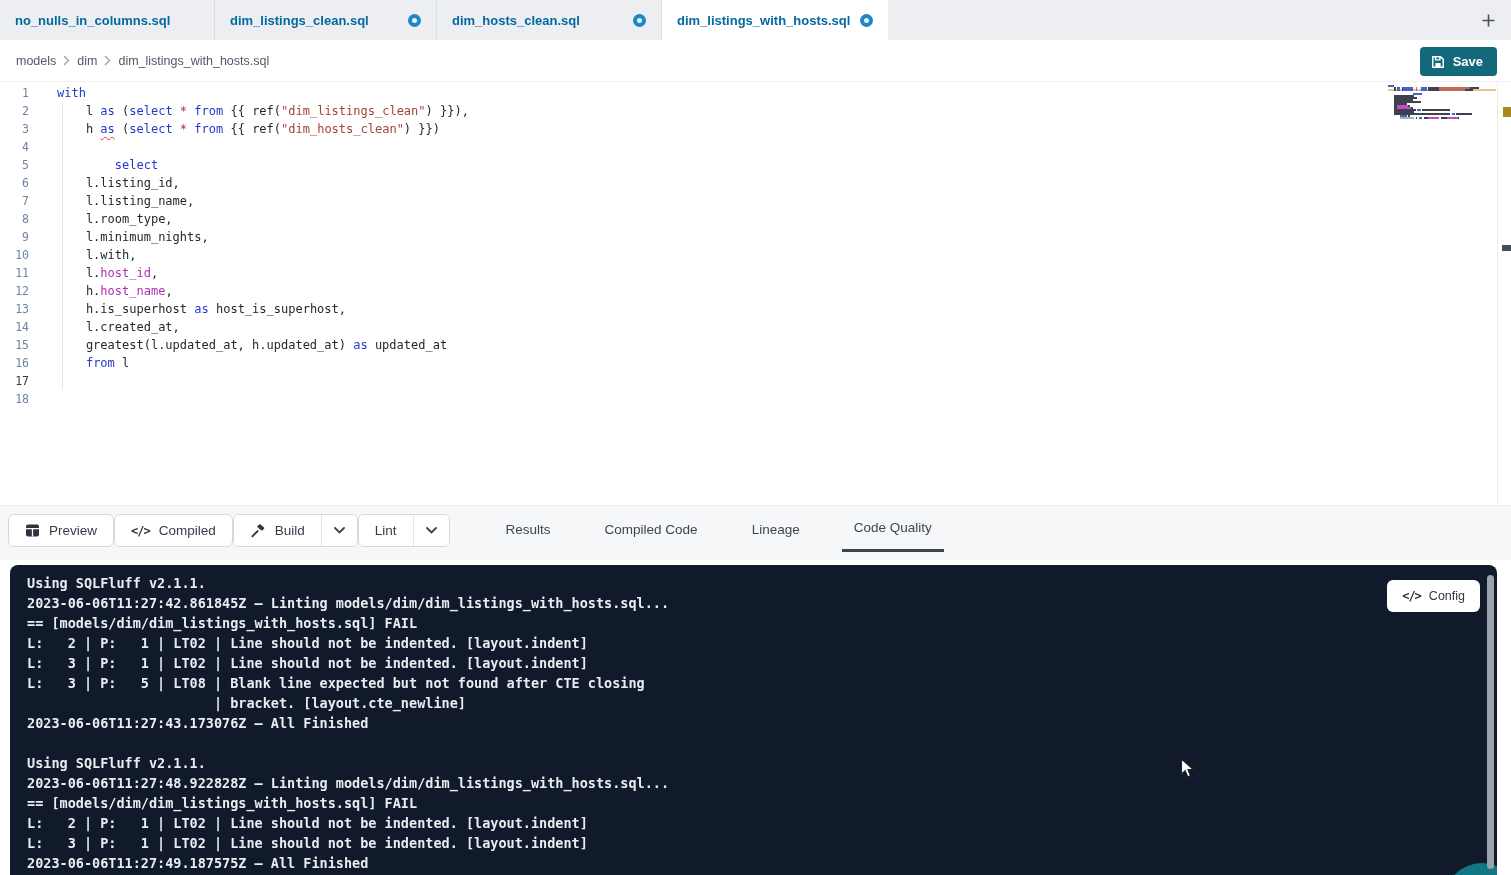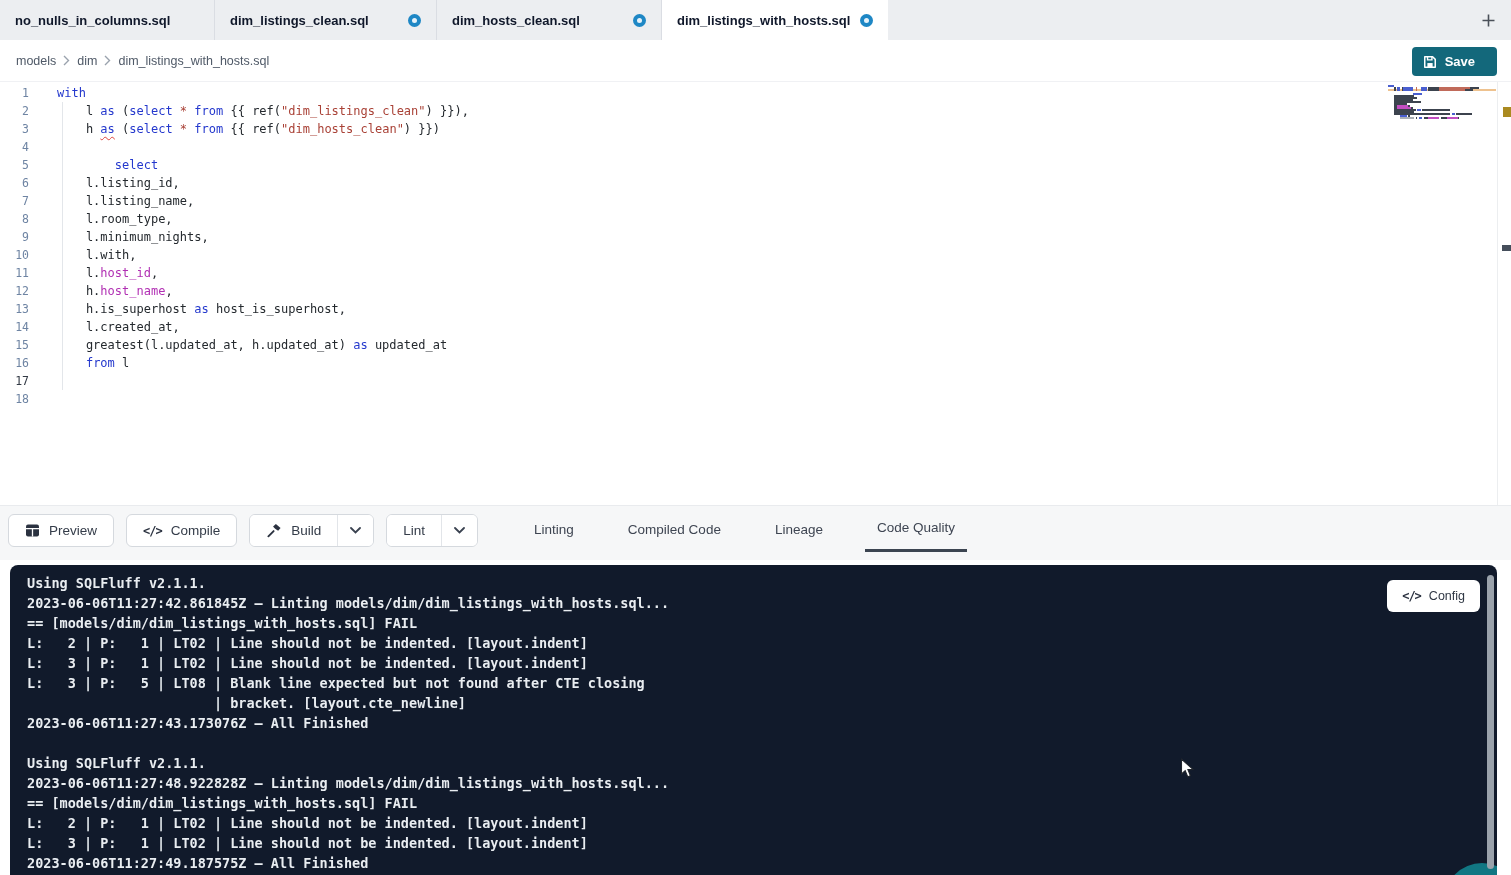--- a/index.html
+++ b/index.html
@@ -9,31 +9,31 @@
 
   
   .tabbar { position:absolute; left:0; top:0; width:1511px; height:40px; background:#eceef1; display:flex; }
   .tab { height:40px; display:flex; align-items:center; justify-content:space-between; padding:0 15px;
          border-right:1px solid #dadde3; background:#eceef1; cursor:pointer; }
   .tab:nth-of-type(1){ width:215px; }
   .tab:nth-of-type(2){ width:222px; }
   .tab:nth-of-type(3){ width:225px; }
   .tab:nth-of-type(4){ width:226px; border-right:none; }
   .tab.active { background:#fff; }
-  .tab-label { font-size:13px; font-weight:600; color:#0f172a; white-space:nowrap; }
+  .tab-label { font-size:13px; font-weight:600; color:#0369a1; white-space:nowrap; }
   .badge { width:13px; height:13px; border-radius:50%; background:#1e87c5; position:relative; flex:0 0 13px; margin-left:10px; }
   .badge::after { content:""; position:absolute; left:4px; top:4px; width:5px; height:5px; border-radius:50%; background:#e6f2fa; }
   .tab-plus { position:absolute; right:6px; top:0; width:34px; height:40px; display:flex; align-items:center; justify-content:center; cursor:pointer; }
 
   
   .crumbbar { position:absolute; left:0; top:40px; width:1511px; height:42px; background:#fff; border-bottom:1px solid #f0f1f4;
               display:flex; align-items:center; padding:0 14px 0 16px; }
   .crumb { font-size:12.5px; color:#4f5967; cursor:pointer; }
   .crumb-sep { margin:0 7px; display:flex; align-items:center; }
-  .savebtn { position:absolute; right:14px; top:7px; height:29px; padding:0 22px 0 11px; background:#13687b; border:none; border-radius:4px;
+  .savebtn { position:absolute; right:14px; top:7px; height:29px; padding:0 14px 0 11px; background:#13687b; border:none; border-radius:4px;
              display:flex; align-items:center; gap:8px; color:#fff; font-size:13px; font-weight:600; font-family:inherit; cursor:pointer; }
 
   
   .editor { position:absolute; left:0; top:82px; width:1511px; height:423px; background:#fff; }
   .gutter { position:absolute; left:0; top:2px; width:45px; }
   .ln { height:18px; line-height:18px; text-align:right; padding-right:16px; font-family:"DejaVu Sans Mono", monospace;
         font-size:11.5px; color:#6e84a3; }
   .ln.act { color:#333a45; }
   .code { position:absolute; left:57px; top:2px; font-family:"DejaVu Sans Mono", monospace; font-size:12px; }
   .cl { height:18px; line-height:18px; white-space:pre; width:1322px; cursor:text; }
@@ -48,21 +48,21 @@
   .mm-row.mm-hl { background:#eec28f; }
   .mm-seg { height:1.5px; display:inline-block; flex:0 0 auto; }
   .mc-p{background:#3c434e;} .mc-k{background:#4a5fd0;} .mc-s{background:#c06a5a;}
   .mc-o{background:#c06a5a;} .mc-v{background:#c24ec2;} .mc-g{background:#aab0b8;} .mc-sp{background:transparent;}
   .ruler-warn { position:absolute; left:1503px; top:25px; width:8px; height:10px; background:#aa8a20; }
   .ruler-pos  { position:absolute; left:1502px; top:163px; width:9px; height:6px; background:#454e5b; }
 
   
   .actionbar { position:absolute; left:0; top:505px; width:1511px; height:55px; background:#f6f7f8; border-top:1px solid #e9ebee;
                display:flex; align-items:flex-start; }
-  .btn-row { display:flex; gap:12px; margin:8px 0 0 8px; }
+  .btn-row { display:flex; margin:8px 0 0 8px; }
   .abtn { height:33px; background:#fff; border:1px solid #d5d9de; border-radius:6px; display:flex; align-items:center; gap:9px;
           padding:0 16px; font-size:13.5px; color:#343c49; font-family:inherit; font-weight:500; cursor:pointer; }
   .split { display:flex; height:33px; border:1px solid #d5d9de; border-radius:6px; background:#fff; overflow:hidden; }
   .split .main { border:none; border-radius:0; height:31px; }
   .split .arrow { width:36px; height:31px; border:none; border-left:1px solid #e2e5e9; background:#fff; display:flex; align-items:center; justify-content:center; cursor:pointer; }
   .codeglyph { font-family:"DejaVu Sans Mono", monospace; font-weight:700; font-size:12px; color:#2b3240; letter-spacing:-1px; }
   .ptabs { display:flex; margin-left:44px; gap:30px; }
   .ptab { height:46px; display:flex; align-items:center; padding:0 12px; font-size:13.5px; color:#3e4552; cursor:pointer; }
   .ptab.active { border-bottom:3px solid #3c4551; font-weight:500; }
 
@@ -304,21 +304,21 @@
     <div class="btn-row">
       <button class="abtn">
         <svg width="15" height="15" viewBox="0 0 15 15">
           <rect x="1" y="1.5" width="13" height="12" rx="2" fill="#2b3240"></rect>
           <path d="M1 5.6h13M7.5 5.6V13.5" stroke="#fff" stroke-width="1.3"></path>
         </svg>
         <span>Preview</span>
       </button>
       <button class="abtn">
         <span class="codeglyph">&lt;/&gt;</span>
-        <span>Compile</span>
+        <span>Compiled</span>
       </button>
       <div class="split">
         <button class="abtn main">
           <svg width="16" height="15" viewBox="0 0 16 16">
             <path d="M2 14.2 L7.6 8.6" stroke="#2b3240" stroke-width="2" stroke-linecap="round"></path>
             <path d="M7 3.6 L10 1 L15 5.2 L12.4 8.2 L9.6 6.4 L8.4 5.2 Z" fill="#2b3240"></path>
           </svg>
           <span>Build</span>
         </button>
         <div class="arrow">
@@ -332,21 +332,21 @@
           <span>Lint</span>
         </button>
         <div class="arrow">
           <svg width="11" height="7" viewBox="0 0 11 7">
               <polyline points="1,1 5.5,5.5 10,1" fill="none" stroke="#3a4250" stroke-width="1.8" stroke-linecap="round"></polyline>
             </svg>
         </div>
       </div>
     </div>
     <div class="ptabs">
-      <div class="ptab">Linting</div>
+      <div class="ptab">Results</div>
       <div class="ptab">Compiled Code</div>
       <div class="ptab">Lineage</div>
       <div class="ptab active">Code Quality</div>
     </div>
   </div>
 
   <div class="terminal">
     <pre class="term-out">Using SQLFluff v2.1.1.
 2023-06-06T11:27:42.861845Z — Linting models/dim/dim_listings_with_hosts.sql...
 == [models/dim/dim_listings_with_hosts.sql] FAIL

